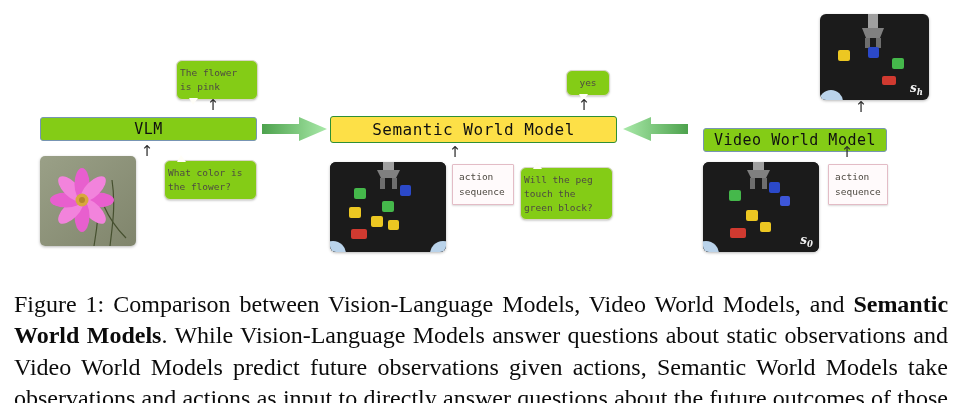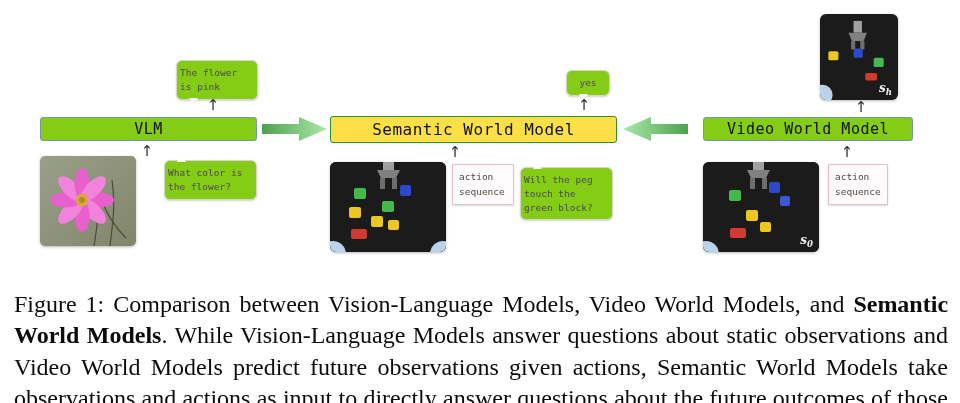--- a/index.html
+++ b/index.html
@@ -155,21 +155,21 @@
       <defs>
         <linearGradient id="gr2" x1="0" y1="0" x2="1" y2="0">
           <stop offset="0" stop-color="#a9e9a9"></stop>
             <stop offset="1" stop-color="#4da24d"></stop>
         </linearGradient>
       </defs>
       <polygon points="66,10 29,10 29,3 1,15 29,27 29,20 66,20" fill="url(#gr2)"></polygon>
     </svg>
   </div>
 
-  <div class="scene" style="left:820px; top:14px; width:78px; height:86px;">
+  <div class="scene" style="left:820px; top:14px; width:109px; height:86px;">
     <svg viewBox="0 0 93 86">
       <rect width="93" height="86" fill="#1b1b1b"></rect>
       <circle cx="3" cy="88" r="12" fill="#bad3ea"></circle>
       <g>
         <rect x="40" y="0" width="10" height="14" fill="#a0a0a0"></rect>
         <polygon points="34,14 56,14 52,24 38,24" fill="#808080"></polygon>
         <rect x="37" y="24" width="5" height="10" fill="#6e6e6e"></rect>
         <rect x="48" y="24" width="5" height="10" fill="#6e6e6e"></rect>
       </g>
       <g>
@@ -177,21 +177,21 @@
         <rect x="40" y="33" width="11" height="11" rx="2" fill="#2b49c9"></rect>
         <rect x="64" y="44" width="12" height="11" rx="2" fill="#45b84b"></rect>
         <rect x="54" y="62" width="14" height="9" rx="2" fill="#d03a30"></rect>
       </g>
     </svg>
     <span class="state-label"><span>s</span><sub>h</sub></span>
   </div>
 
   <div class="up-arrow" style="left:852px; top:100px;">↑</div>
 
-  <div class="model-box blue" style="left:703px; top:117px; width:210px; height:24px;">
+  <div class="model-box blue" style="left:703px; top:128px; width:184px; height:24px;">
     <span>Video World Model</span>
   </div>
 
   <div class="up-arrow" style="left:838px; top:145px;">↑</div>
 
   <div class="scene" style="left:703px; top:162px; width:116px; height:90px;">
     <svg viewBox="0 0 116 90">
       <rect width="116" height="90" fill="#1b1b1b"></rect>
       <circle cx="3" cy="92" r="13" fill="#bad3ea"></circle>
       <g>

